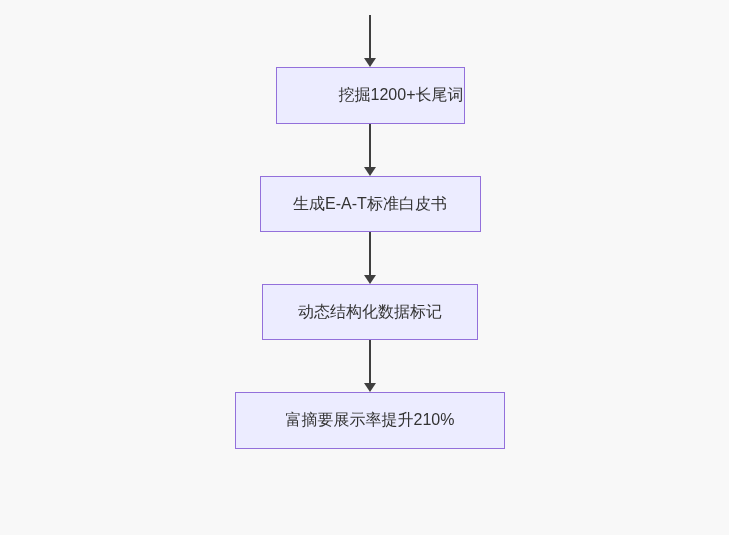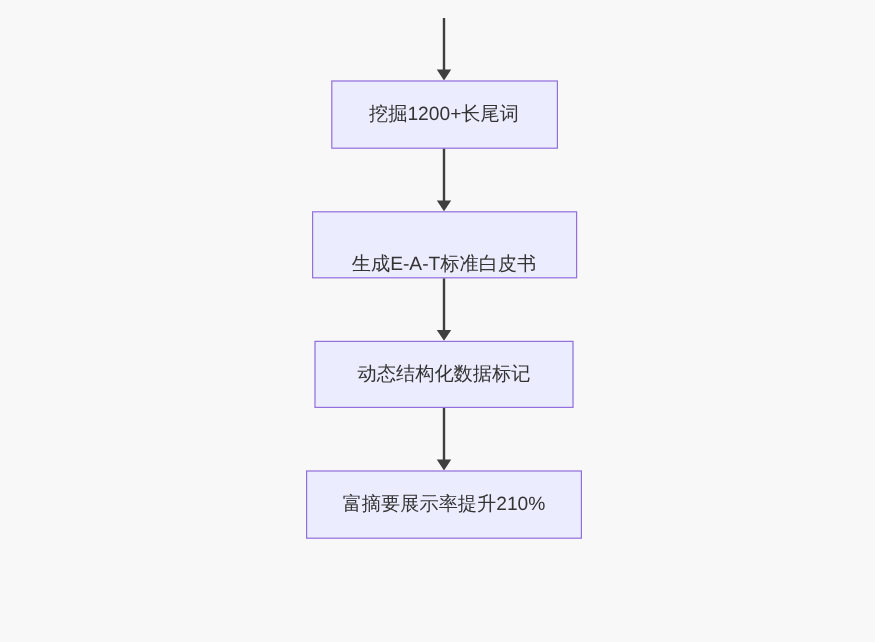--- a/index.html
+++ b/index.html
@@ -30,24 +30,24 @@
     border: 1px solid var(--node-border, #9370DB);
     color: var(--text-color, #333333);
     font-size: 16px;
     display: flex;
     align-items: center;
     justify-content: center;
     text-align: center;
     white-space: nowrap;
   }
   .node.n1 { width: 144px; }
-  .node.n2 { width: 189px; height: 57px; }
-  .node.n3 { width: 221px; align-items: flex-end; }
+  .node.n2 { width: 189px; height: 57px; justify-content: flex-end; }
+  .node.n3 { width: 221px; }
   .node.n4 { width: 216px; text-align: right; }
-  .node.n5 { width: 230px; height: 57px; }
+  .node.n5 { width: 270px; height: 57px; }
   .arrow {
     height: 52px;
     display: flex;
     flex-direction: column;
     align-items: center;
   }
   .arrow .line {
     width: 2px;
     flex: 1;
     background: var(--arrow-color, #4a4a4a);

